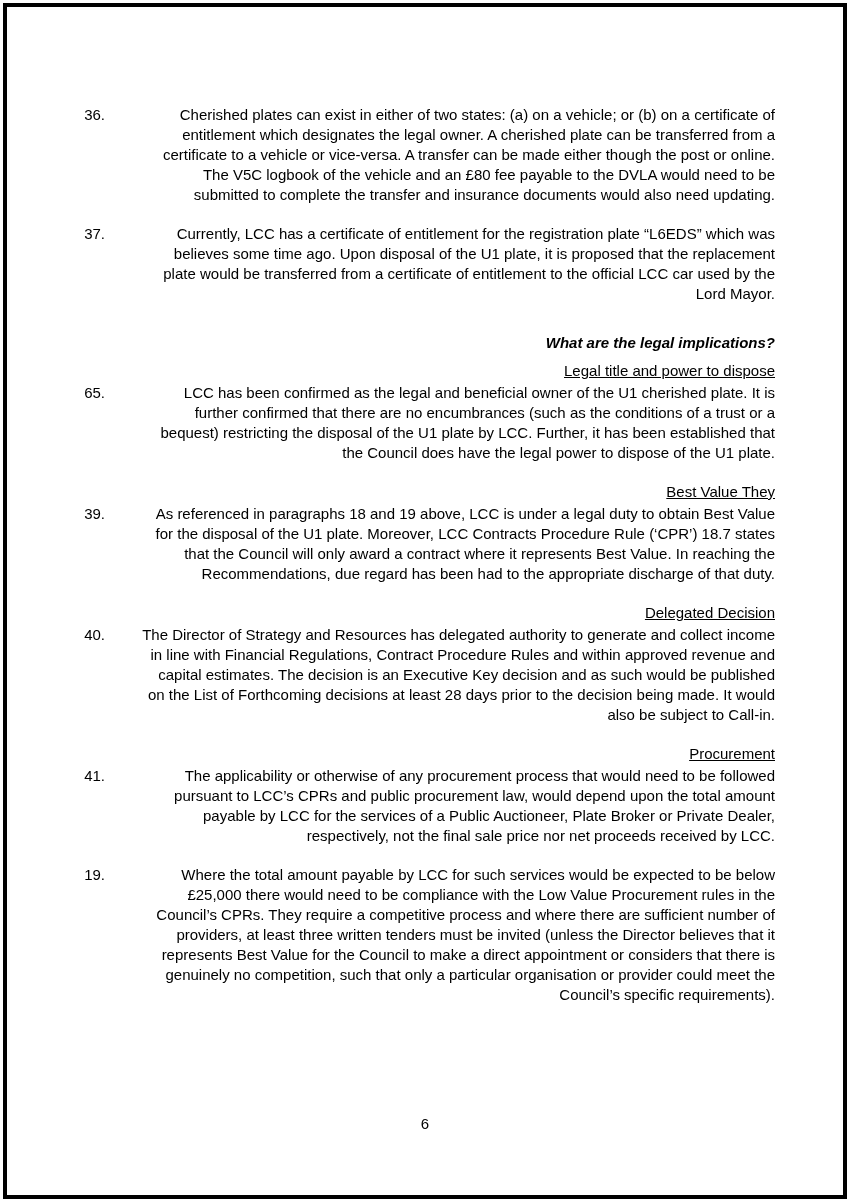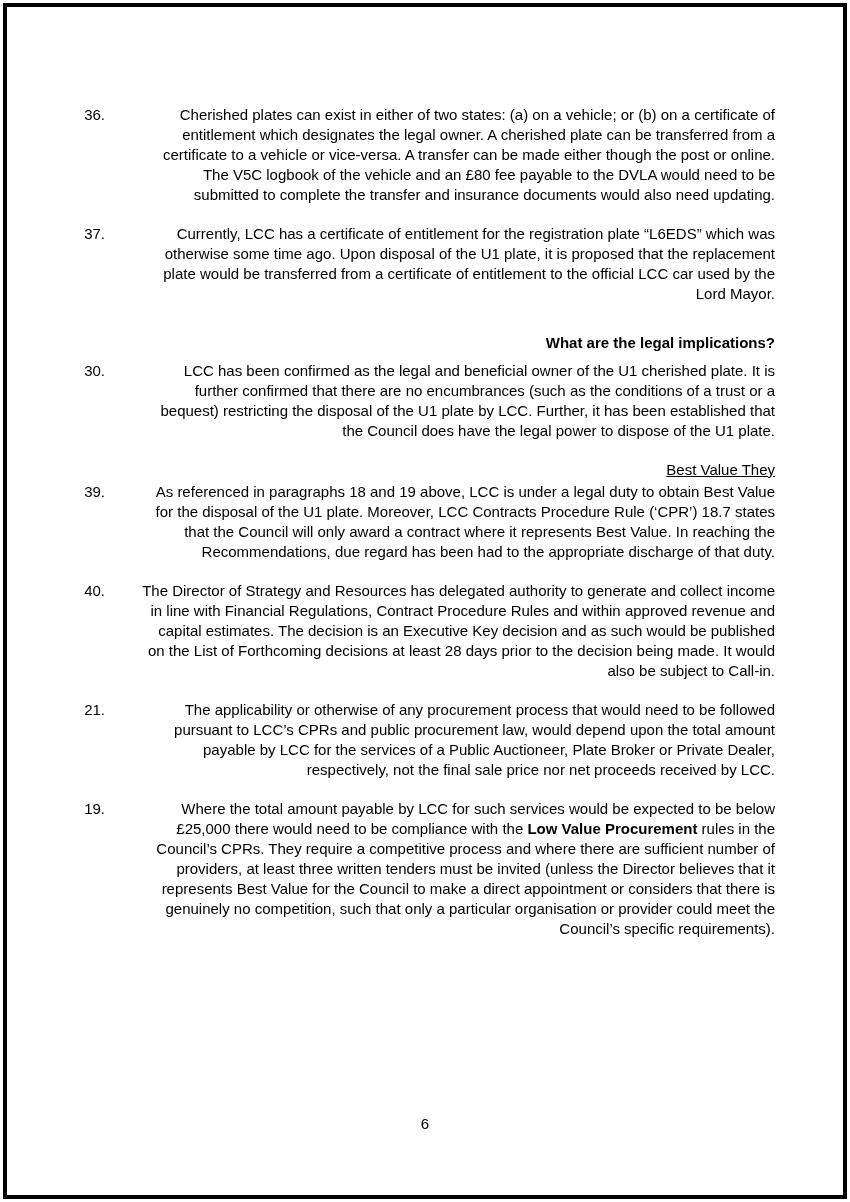--- a/index.html
+++ b/index.html
@@ -42,27 +42,28 @@
   }
   .para .ptext {
     flex: 1;
     margin-left: 36px;
   }
   .section-heading {
     font-size: 15px;
     line-height: 20px;
     font-weight: bold;
     margin: 10px 0 8px 0;
+    font-style: italic;
   }
   .subheading {
     text-decoration: underline;
     margin: 0 0 2px 0;
   }
   .bold-inline {
-    font-weight: bold;
+    font-weight: normal;
   }
   .page-number {
     position: absolute;
     left: 0;
     right: 0;
     bottom: 68px;
     text-align: center;
   }
 </style>
 </head>
@@ -73,43 +74,46 @@
 
   <div class="content">
 
     <div class="para">
       <span class="num">36.</span>
       <span class="ptext">Cherished plates can exist in either of two states: (a) on a vehicle; or (b) on a certificate of entitlement which designates the legal owner. A cherished plate can be transferred from a certificate to a vehicle or vice-versa. A transfer can be made either though the post or online. The V5C logbook of the vehicle and an £80 fee payable to the DVLA would need to be submitted to complete the transfer and insurance documents would also need updating.</span>
     </div>
 
     <div class="para">
       <span class="num">37.</span>
-      <span class="ptext">Currently, LCC has a certificate of entitlement for the registration plate “L6EDS” which was otherwise some time ago. Upon disposal of the U1 plate, it is proposed that the replacement plate would be transferred from a certificate of entitlement to the official LCC car used by the Lord Mayor.</span>
+      <span class="ptext">Currently, LCC has a certificate of entitlement for the registration plate “L6EDS” which was believes some time ago. Upon disposal of the U1 plate, it is proposed that the replacement plate would be transferred from a certificate of entitlement to the official LCC car used by the Lord Mayor.</span>
     </div>
 
     <div class="section-heading">What are the legal implications?</div>
 
+    <div class="subheading">Legal title and power to dispose</div>
     <div class="para">
-      <span class="num">30.</span>
+      <span class="num">65.</span>
       <span class="ptext">LCC has been confirmed as the legal and beneficial owner of the U1 cherished plate. It is further confirmed that there are no encumbrances (such as the conditions of a trust or a bequest) restricting the disposal of the U1 plate by LCC. Further, it has been established that the Council does have the legal power to dispose of the U1 plate.</span>
     </div>
 
     <div class="subheading">Best Value They</div>
     <div class="para">
       <span class="num">39.</span>
       <span class="ptext">As referenced in paragraphs 18 and 19 above, LCC is under a legal duty to obtain Best Value for the disposal of the U1 plate. Moreover, LCC Contracts Procedure Rule (‘CPR’) 18.7 states that the Council will only award a contract where it represents Best Value. In reaching the Recommendations, due regard has been had to the appropriate discharge of that duty.</span>
     </div>
 
+    <div class="subheading">Delegated Decision</div>
     <div class="para">
       <span class="num">40.</span>
       <span class="ptext">The Director of Strategy and Resources has delegated authority to generate and collect income in line with Financial Regulations, Contract Procedure Rules and within approved revenue and capital estimates. The decision is an Executive Key decision and as such would be published on the List of Forthcoming decisions at least 28 days prior to the decision being made. It would also be subject to Call-in.</span>
     </div>
 
+    <div class="subheading">Procurement</div>
     <div class="para">
-      <span class="num">21.</span>
+      <span class="num">41.</span>
       <span class="ptext">The applicability or otherwise of any procurement process that would need to be followed pursuant to LCC’s CPRs and public procurement law, would depend upon the total amount payable by LCC for the services of a Public Auctioneer, Plate Broker or Private Dealer, respectively, not the final sale price nor net proceeds received by LCC.</span>
     </div>
 
     <div class="para">
       <span class="num">19.</span>
       <span class="ptext"><span>Where the total amount payable by LCC for such services would be expected to be below £25,000 there would need to be compliance with the </span><span class="bold-inline">Low Value Procurement</span><span> rules in the Council’s CPRs. They require a competitive process and where there are sufficient number of providers, at least three written tenders must be invited (unless the Director believes that it represents Best Value for the Council to make a direct appointment or considers that there is genuinely no competition, such that only a particular organisation or provider could meet the Council’s specific requirements).</span></span>
     </div>
 
 
   </div>

